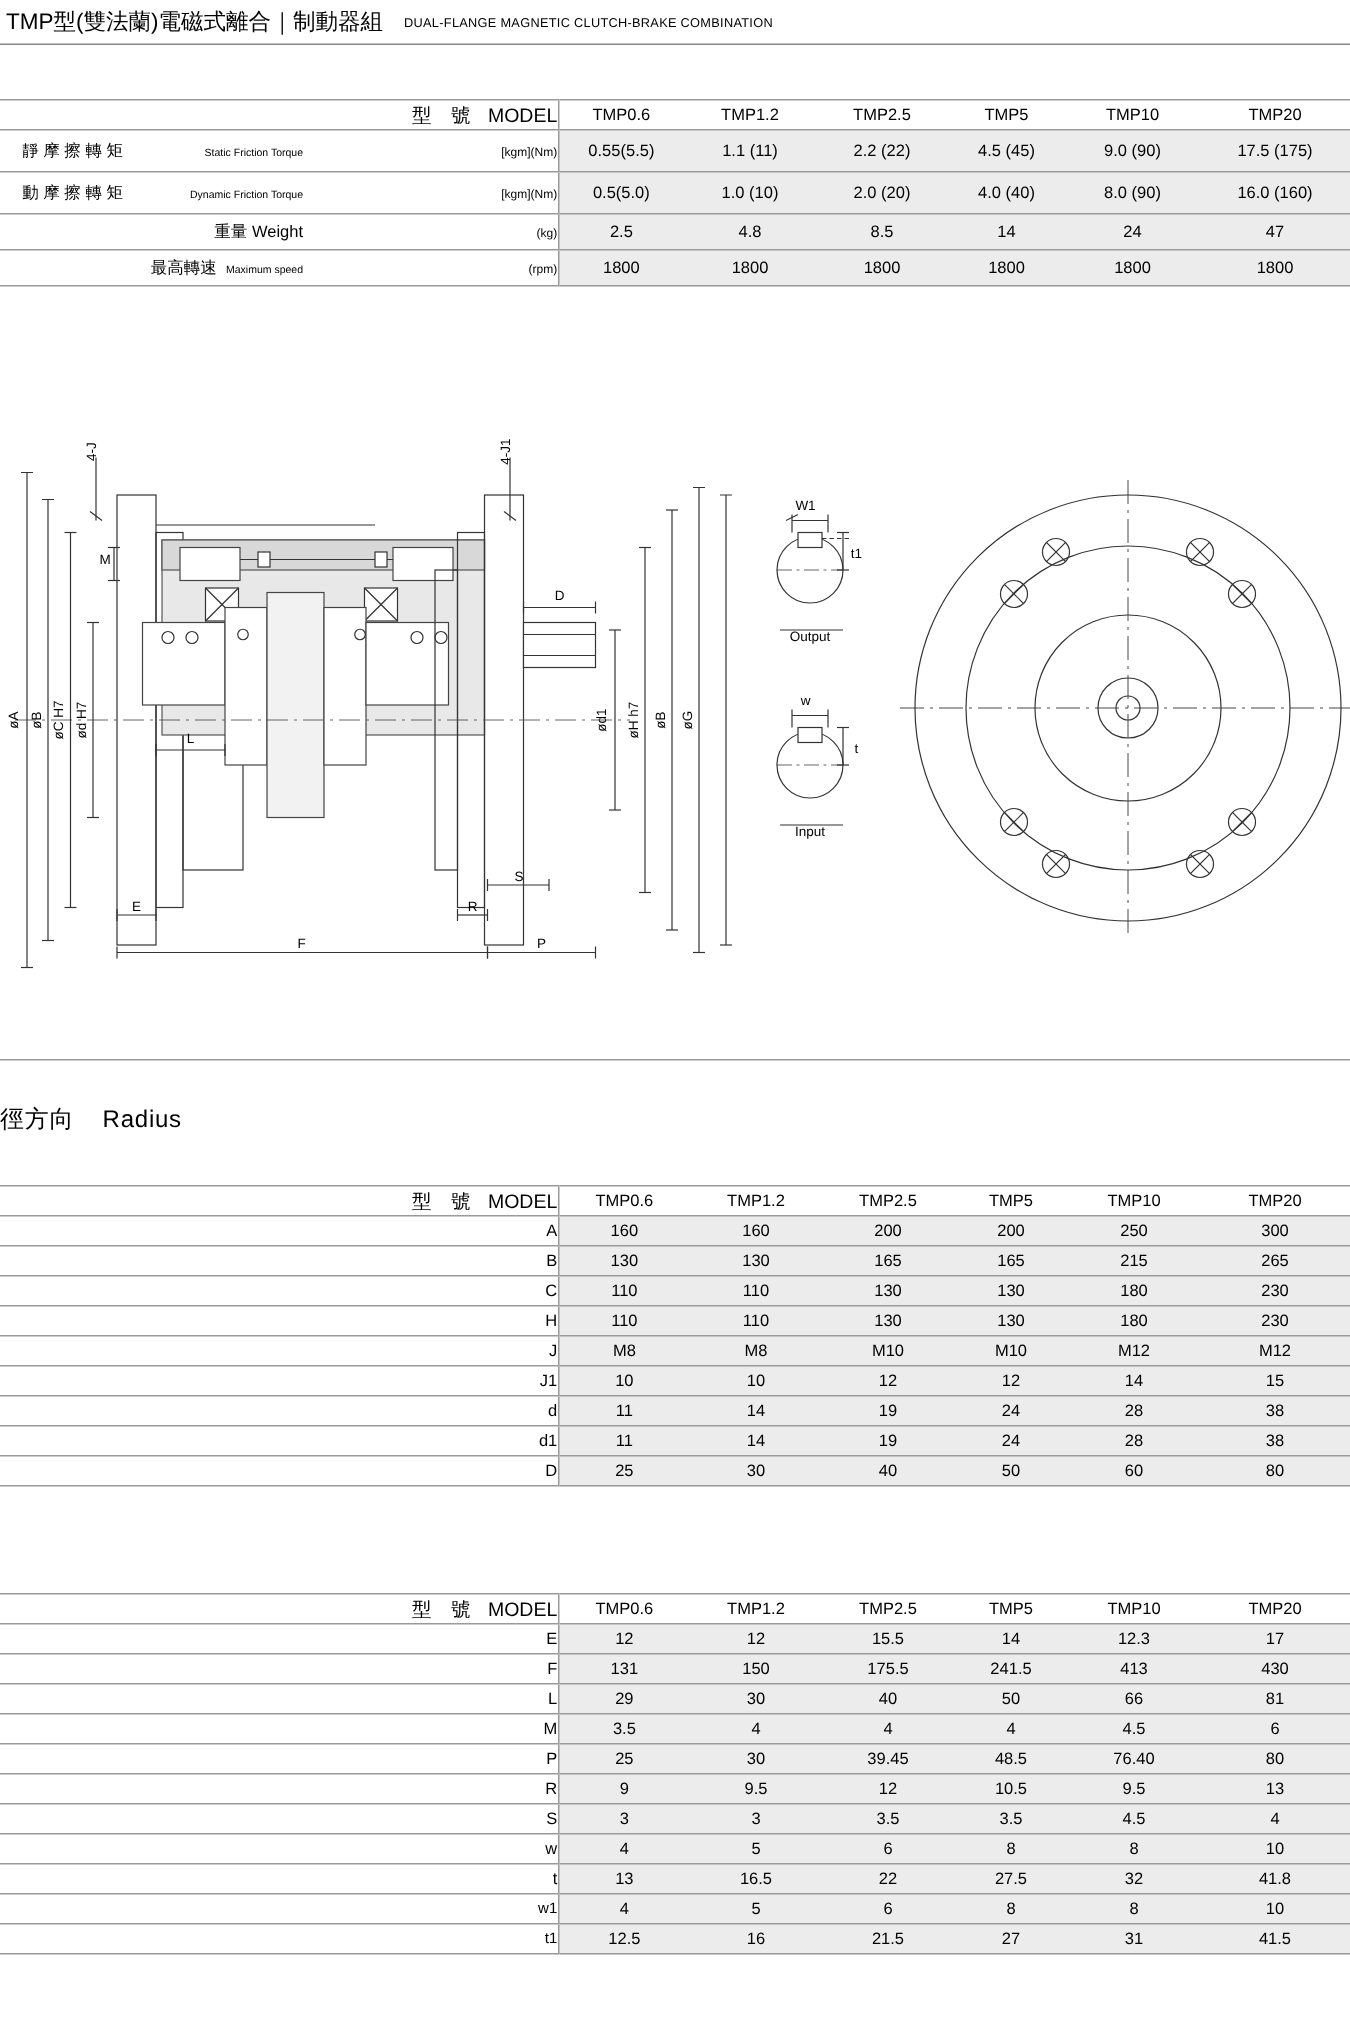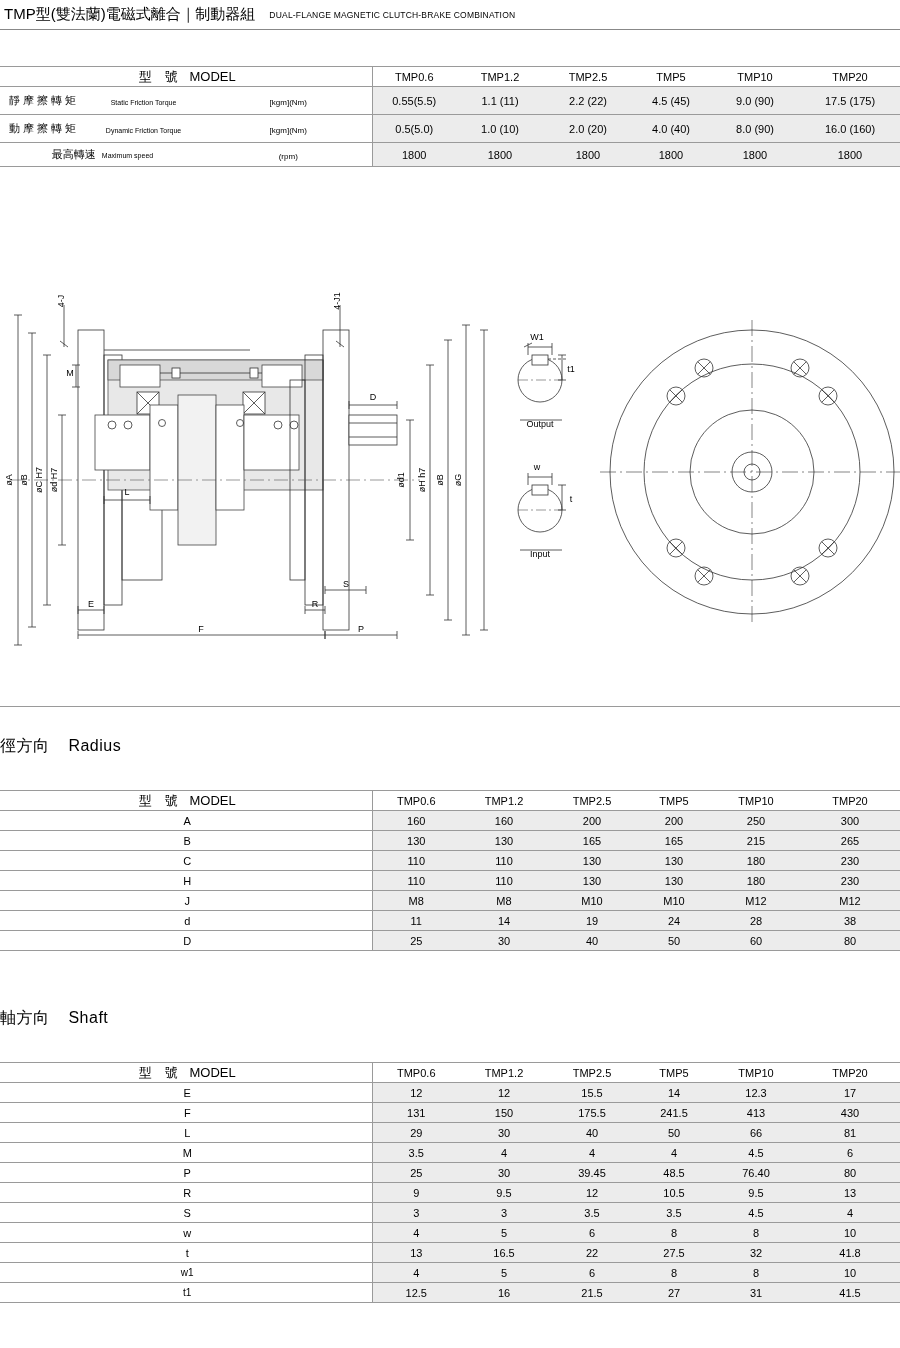--- a/index.html
+++ b/index.html
@@ -55,21 +55,21 @@
   .spec-table td, .spec-table th {
     border-top: 1px solid #9a9a9a;
     border-bottom: 1px solid #9a9a9a;
     padding: 0;
     height: 19px;
     font-weight: normal;
     text-align: center;
     vertical-align: middle;
   }
   .spec-table .lbl {
-    text-align: center;
+    text-align: right;
     padding-left: 3px;
     border-left: none;
     border-right: none;
   }
   .shade {
     background: #ececec;
   }
 
   
   .vsep { border-left: 1px solid #9a9a9a; }
@@ -169,20 +169,34 @@
         </td>
         <td class="vsep shade">0.5(5.0)</td>
         <td class="shade">1.0 (10)</td>
         <td class="shade">2.0 (20)</td>
         <td class="shade">4.0 (40)</td>
         <td class="shade">8.0 (90)</td>
         <td class="shade">16.0 (160)</td>
       </tr>
 
 
+      <tr style="height:24px">
+        <td class="lbl" colspan="2">
+          <span class="cn">重量 Weight</span>
+        </td>
+        <td class="lbl">
+          <span class="unit">(kg)</span>
+        </td>
+        <td class="vsep shade">2.5</td>
+        <td class="shade">4.8</td>
+        <td class="shade">8.5</td>
+        <td class="shade">14</td>
+        <td class="shade">24</td>
+        <td class="shade">47</td>
+      </tr>
 
       <tr style="height:24px">
         <td class="lbl" colspan="2">
           <span class="cn">最高轉速</span>
           <span class="en" style="margin-left:3px">Maximum speed</span>
         </td>
         <td class="lbl">
           <span class="unit">(rpm)</span>
         </td>
         <td class="vsep shade">1800</td>
@@ -477,46 +491,59 @@
       <tr>
         <td class="lbl">J</td>
         <td class="vsep shade">M8</td>
         <td class="shade">M8</td>
         <td class="shade">M10</td>
         <td class="shade">M10</td>
         <td class="shade">M12</td>
         <td class="shade">M12</td>
       </tr>
       <tr>
+        <td class="lbl">J1</td>
+        <td class="vsep shade">10</td>
+        <td class="shade">10</td>
+        <td class="shade">12</td>
+        <td class="shade">12</td>
+        <td class="shade">14</td>
+        <td class="shade">15</td>
+      </tr>
+      <tr>
         <td class="lbl">d</td>
         <td class="vsep shade">11</td>
         <td class="shade">14</td>
         <td class="shade">19</td>
         <td class="shade">24</td>
         <td class="shade">28</td>
         <td class="shade">38</td>
       </tr>
       <tr>
+        <td class="lbl">d1</td>
+        <td class="vsep shade">11</td>
+        <td class="shade">14</td>
+        <td class="shade">19</td>
+        <td class="shade">24</td>
+        <td class="shade">28</td>
+        <td class="shade">38</td>
+      </tr>
+      <tr>
         <td class="lbl">D</td>
         <td class="vsep shade">25</td>
         <td class="shade">30</td>
         <td class="shade">40</td>
         <td class="shade">50</td>
         <td class="shade">60</td>
         <td class="shade">80</td>
       </tr>
     </tbody>
       </table>
   </div>
 
-  <div style="position:absolute;left:0;top:1008px;width:900px;">
-    <span class="section-title">軸方向</span>
-    <span class="sp" style="width:10px"></span>
-    <span class="section-title">Shaft</span>
-  </div>
 
   <div class="tbl-wrap" style="top:1062px;">
     <table class="spec-table" style="width:900px;">
       <colgroup>
         <col style="width:372px">
         <col style="width:88px">
           <col style="width:88px">
           <col style="width:88px">
         <col style="width:76px">
           <col style="width:88px">

